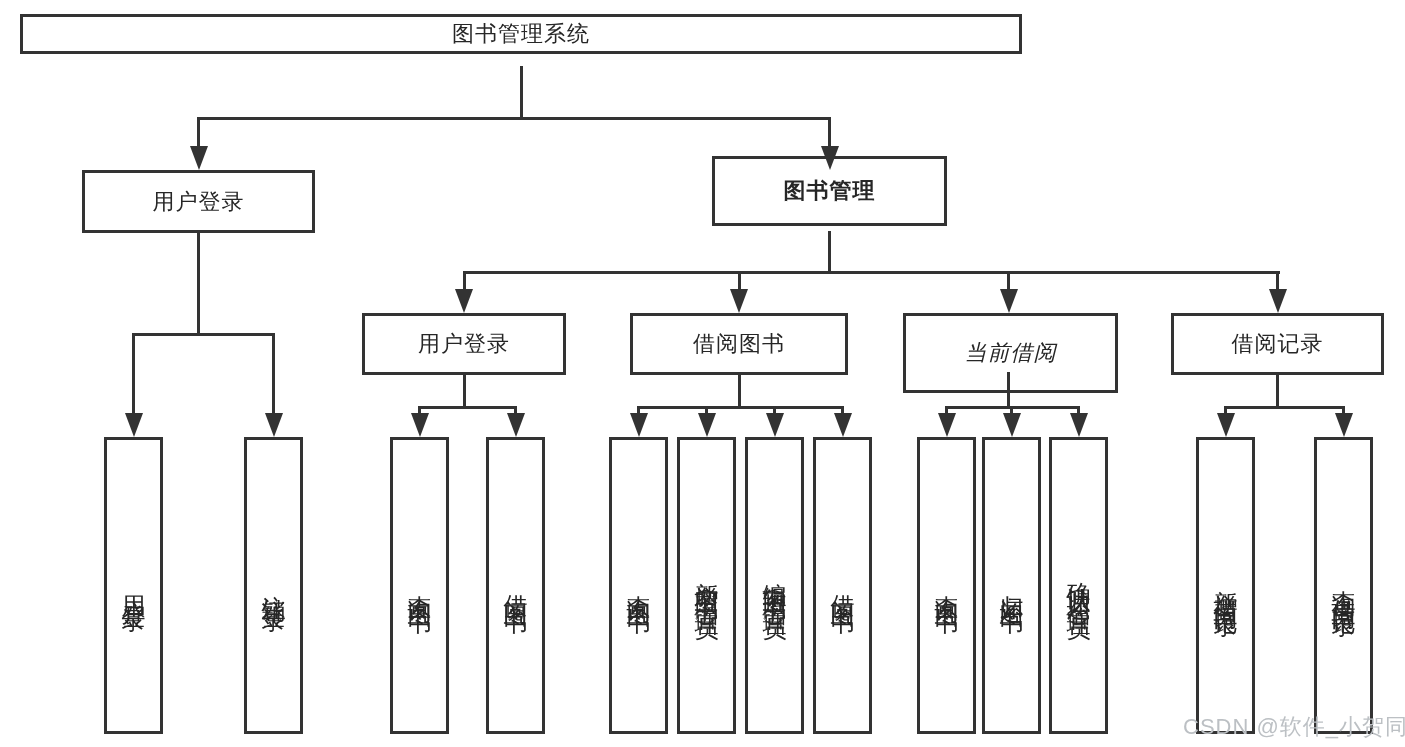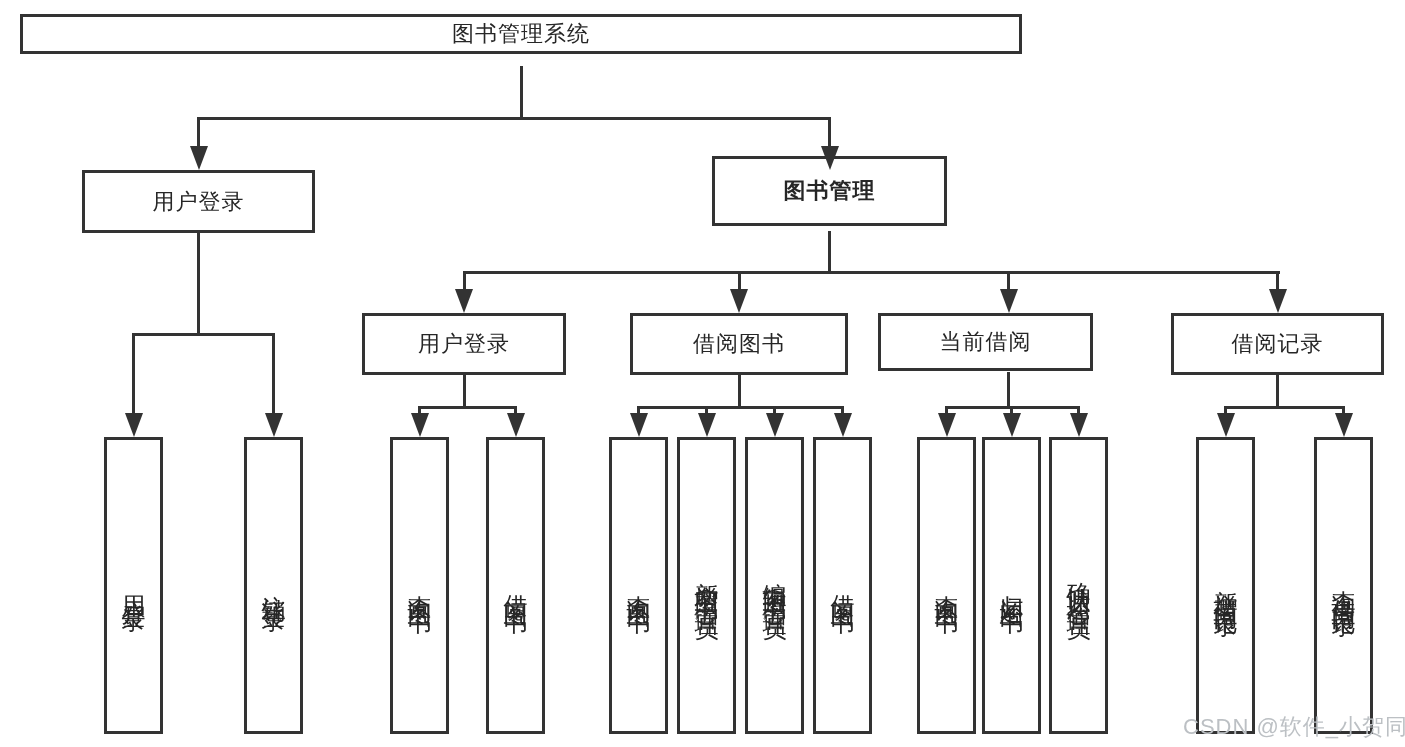--- a/index.html
+++ b/index.html
@@ -31,21 +31,21 @@
   <div class="nbox" style="left:712px;top:156px;width:235px;height:70px;font-weight:bold;">
     <span>图书管理</span>
   </div>
 
   <div class="nbox" style="left:362px;top:313px;width:204px;height:62px;">
     <span>用户登录</span>
   </div>
   <div class="nbox" style="left:630px;top:313px;width:218px;height:62px;">
     <span>借阅图书</span>
   </div>
-  <div class="nbox" style="left:878px;top:313px;width:215px;height:58px;">
+  <div class="nbox" style="left:903px;top:313px;width:215px;height:80px;font-style:italic;">
     <span>当前借阅</span>
   </div>
   <div class="nbox" style="left:1171px;top:313px;width:213px;height:62px;">
     <span>借阅记录</span>
   </div>
 
   <div class="leaf" style="left:104px;">
       <span class="vtext">用户登录</span>
     </div>
   <div class="leaf" style="left:244px;">

